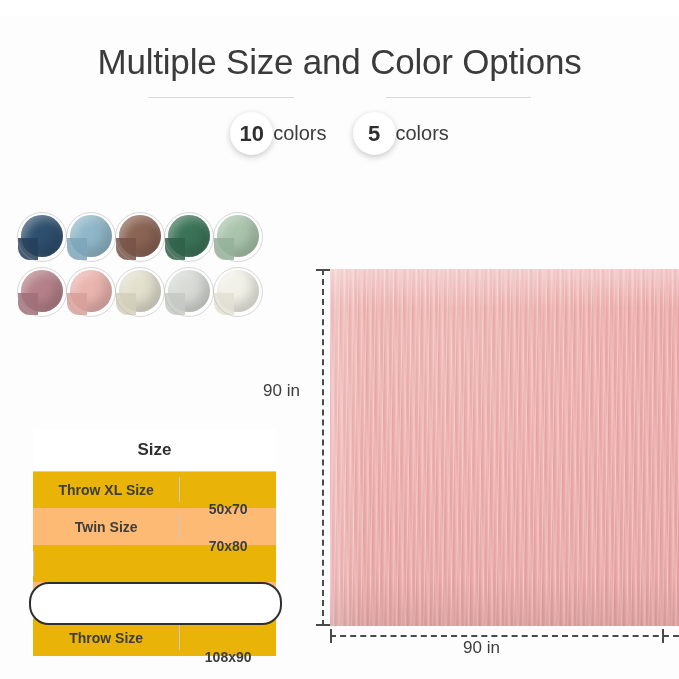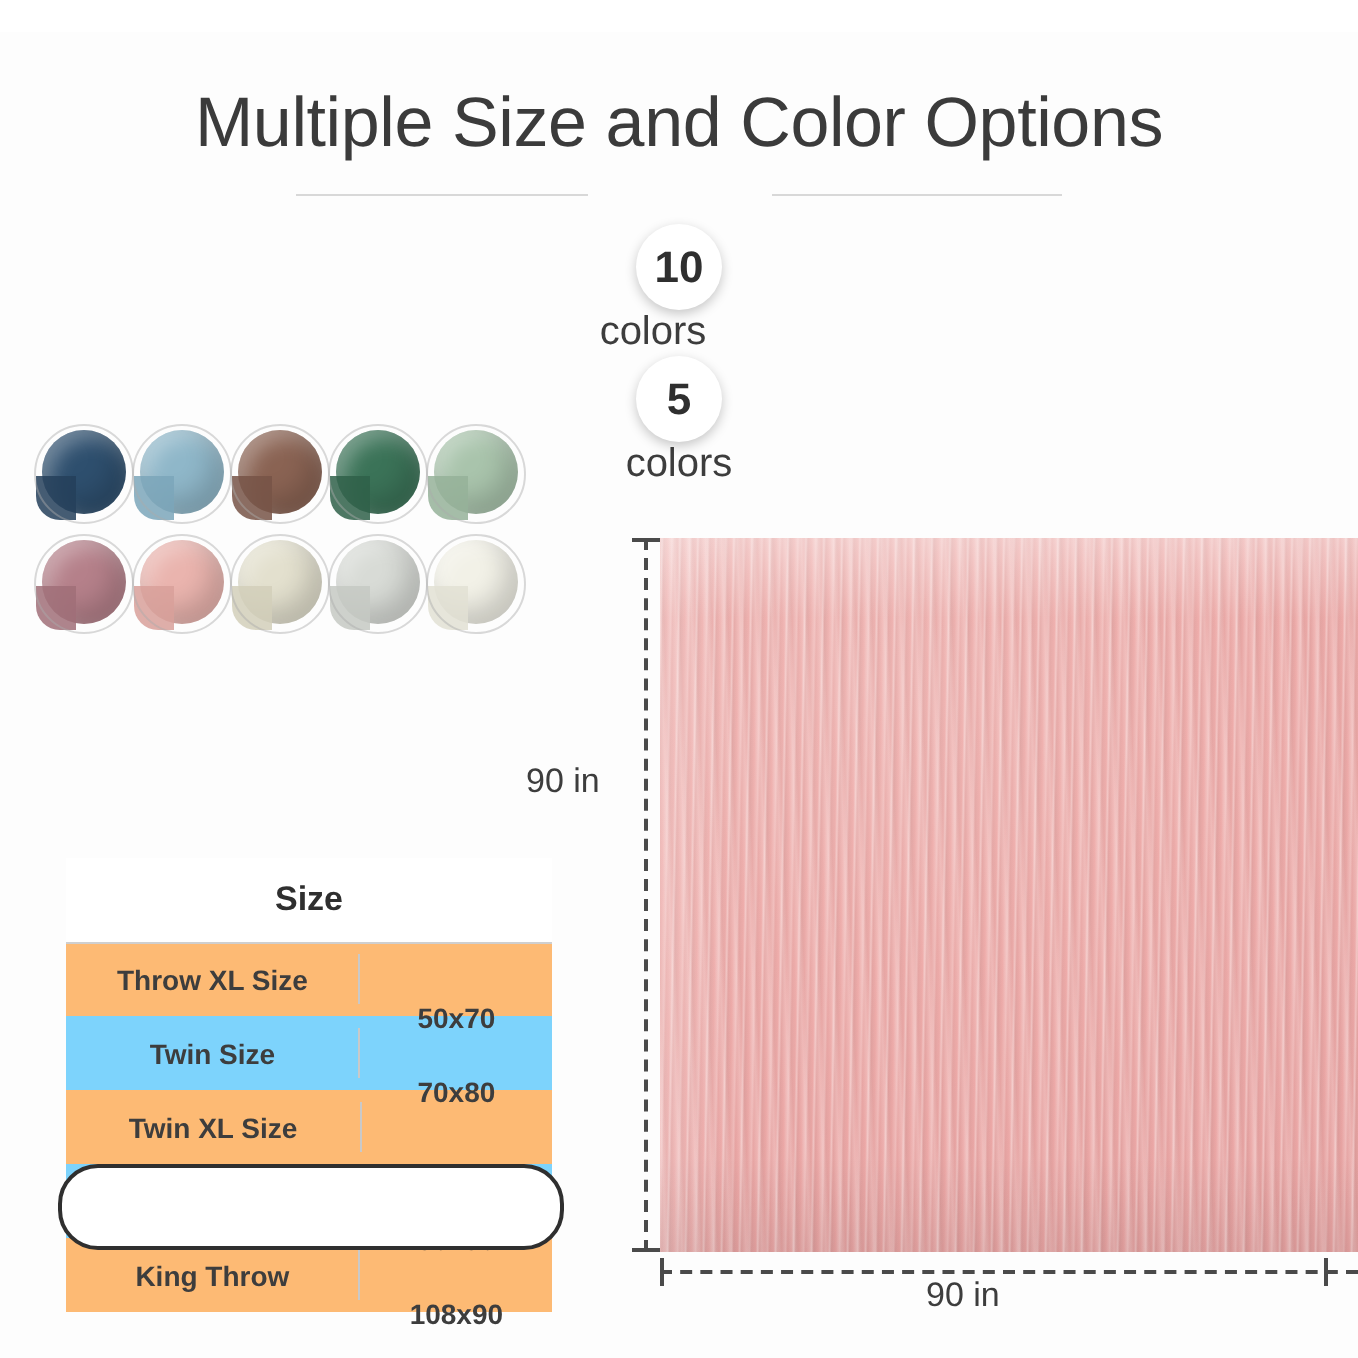--- a/index.html
+++ b/index.html
@@ -56,21 +56,20 @@
   
   .badges {
     position: absolute;
     left: 0;
     top: 96px;
     width: 679px;
     display: flex;
     justify-content: center;
     align-items: center;
     gap: 0;
-    flex-direction: column;
   }
   .badge-pill {
     position: relative;
     display: flex;
     align-items: center;
     justify-content: center;
     width: 43px;
     height: 43px;
     border-radius: 50%;
     background: #ffffff;
@@ -149,22 +148,22 @@
   .trow .cell.val  { width: 96px; margin-top: 38px; }
   .trow.head {
     background: #ffffff;
     height: 42px;
   }
   .trow.head .cell {
     width: 243px;
     font-size: 17px;
     color: #2f2f2f;
   }
-  .trow.odd { background: #fdba74; }
-  .trow.even { background: #7dd3fc; }
+  .trow.odd { background: #eab308; }
+  .trow.even { background: #fdba74; }
   .divider {
     width: 1px;
     background: #c9c9c9;
     margin: 6px 0;
   }
   .head-underline {
     position: absolute;
     left: 0;
     top: 42px;
     width: 243px;
@@ -367,30 +366,29 @@
       <div class="cell name">Throw XL Size</div>
       <div class="divider"></div>
       <div class="cell val">50x70</div>
     </div>
     <div class="trow even">
       <div class="cell name">Twin Size</div>
       <div class="divider"></div>
       <div class="cell val">70x80</div>
     </div>
     <div class="trow odd">
-      <div class="cell name">Twin XL Size</div>
       <div class="divider"></div>
     </div>
     <div class="trow even">
       <div class="cell name">Queen Size</div>
       <div class="divider"></div>
       <div class="cell val">90x90</div>
     </div>
     <div class="trow odd">
-      <div class="cell name">King Throw</div>
+      <div class="cell name">Throw Size</div>
       <div class="divider"></div>
       <div class="cell val">108x90</div>
     </div>
 
     <div class="highlight"></div>
   </div>
 
   <div class="blanket-wrap">
     <div class="blanket">
       <div class="soft-top"></div>

